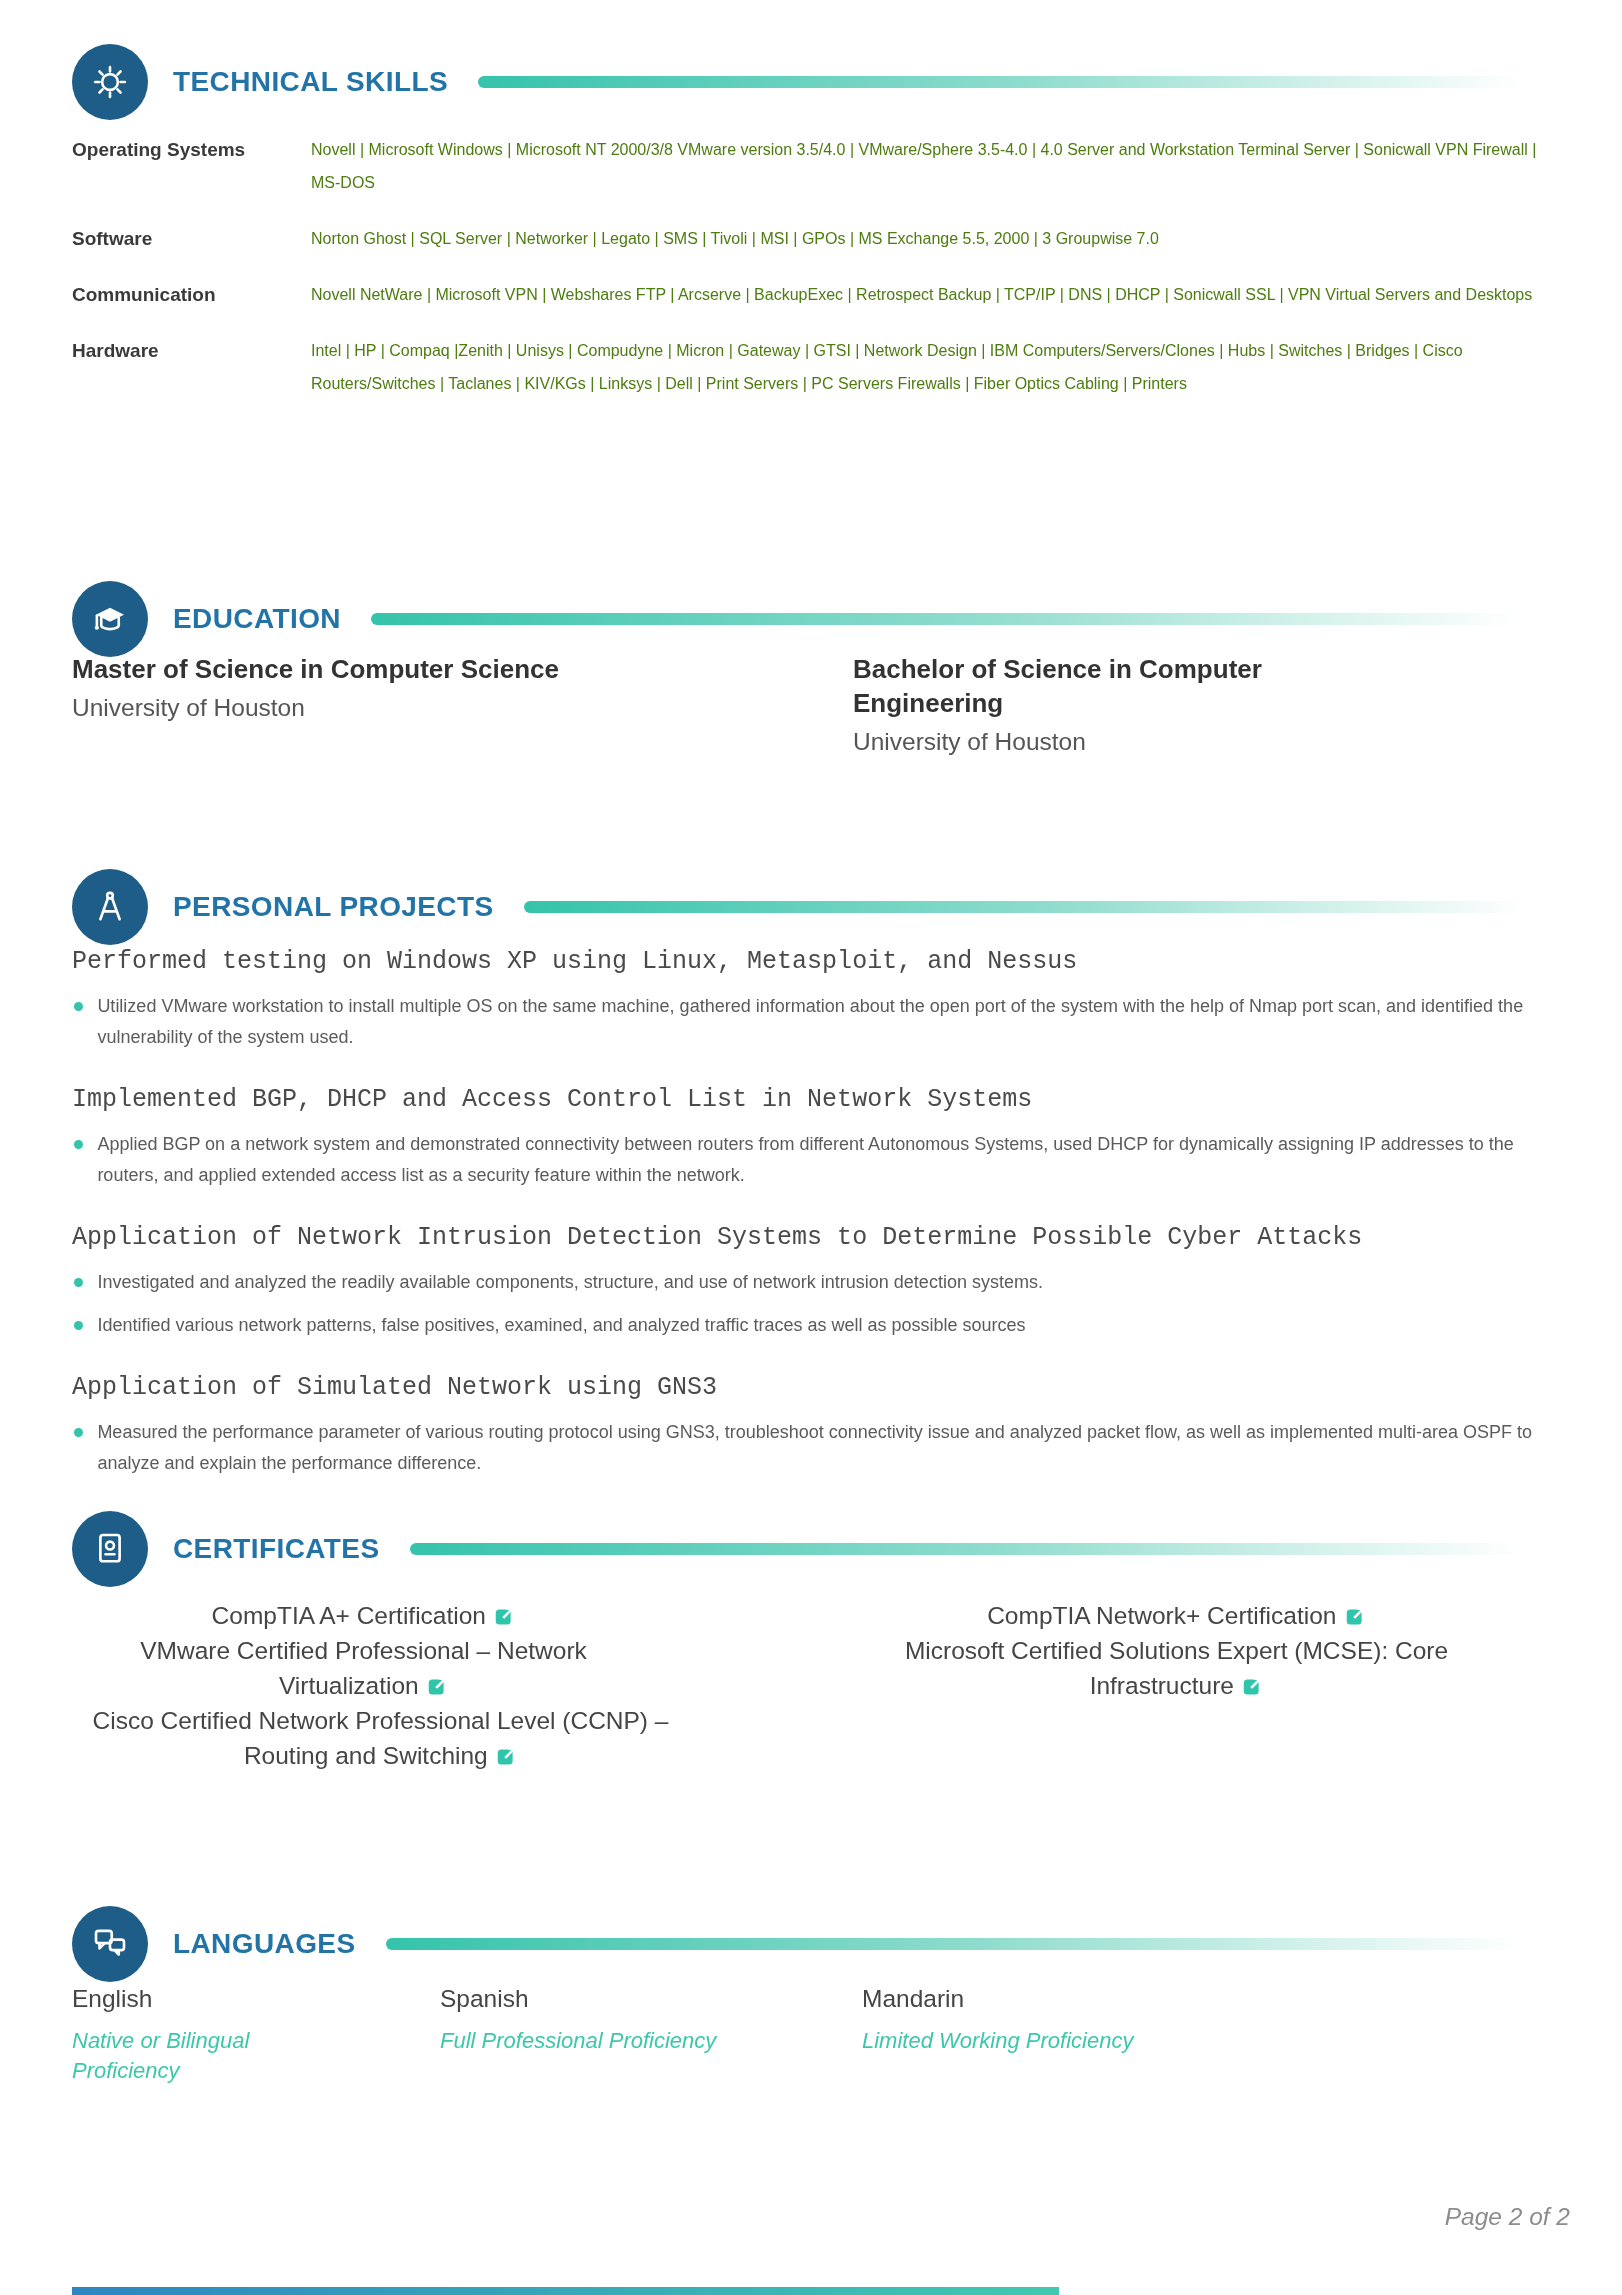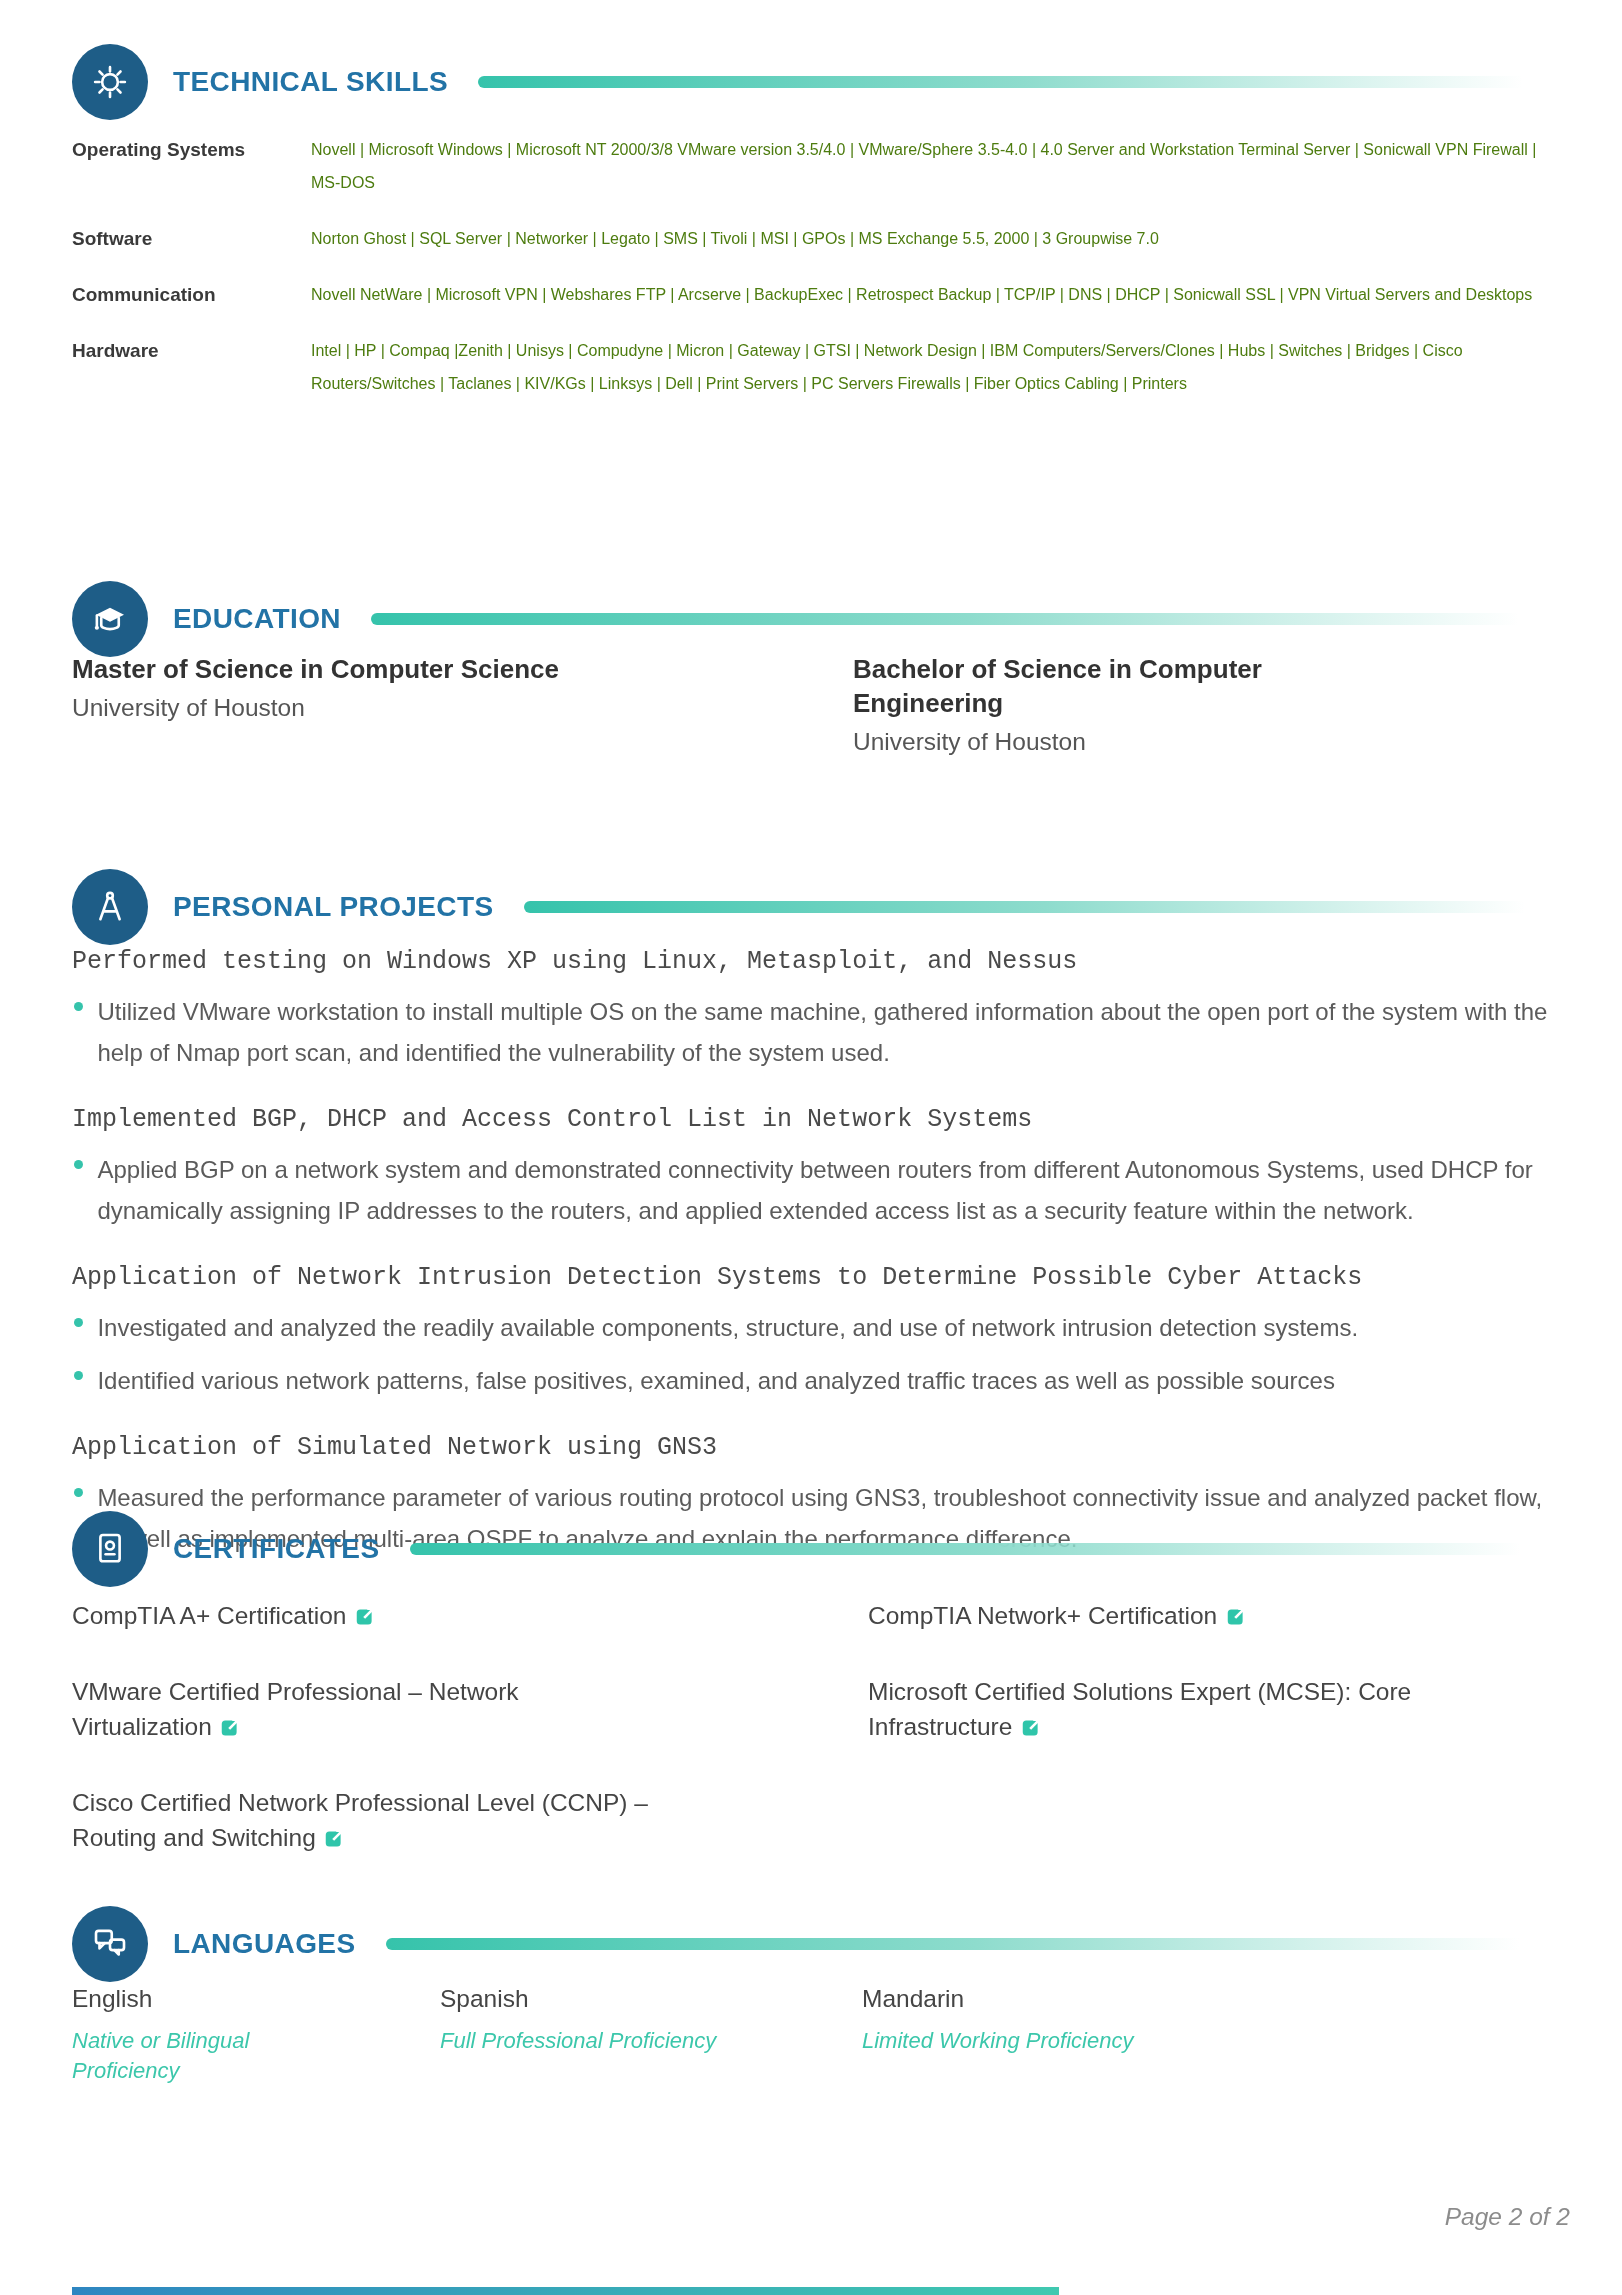--- a/index.html
+++ b/index.html
@@ -35,24 +35,24 @@
   .edu-grid{display:grid;grid-template-columns:781px 1fr;}
   .degree-title{font-size:26px;font-weight:700;color:#333333;line-height:34px;margin:0;}
   .degree-title.wrap{max-width:473px;}
   .degree-school{font-size:24.5px;color:#555555;margin-top:8.4px;}
 
   
   .proj-title{font-size:25px;color:#4a4a4a;line-height:34px;margin:30px 0 0 0;font-family:Liberation Mono, monospace;}
   .proj-title.first{margin-top:0;}
   .bullet{display:flex;margin-top:12px;}
   .dot{width:9.3px;height:9.3px;border-radius:50%;background:#35c3ab;margin:11px 14.4px 0 1.7px;flex:none;}
-  .bullet-text{font-size:24px;line-height:41px;color:#5b5b5b;max-width:1462px;}
-
-  
-  .cert-grid{display:grid;grid-template-columns:796px 1fr;row-gap:41px;}
+  .bullet-text{font-size:18px;line-height:31px;color:#5b5b5b;max-width:1462px;}
+
+  
+  .cert-grid{display:grid;grid-template-columns:796px 1fr;text-align:center;}
   .cert-item{font-size:24.5px;color:#454545;line-height:35px;max-width:583px;}
   .cert-item.right{max-width:617px;}
   .ext{width:21px;height:21px;margin-left:8.4px;vertical-align:-2.5px;display:inline-block;}
 
   
   .lang-grid{display:grid;grid-template-columns:368px 422px 1fr;}
   .lang-name{font-size:24.5px;color:#454545;}
   .lang-level{font-size:22px;font-style:italic;color:#3cc7ab;line-height:30px;margin-top:13px;}
   .lang:first-child .lang-level{max-width:270px;}
 

